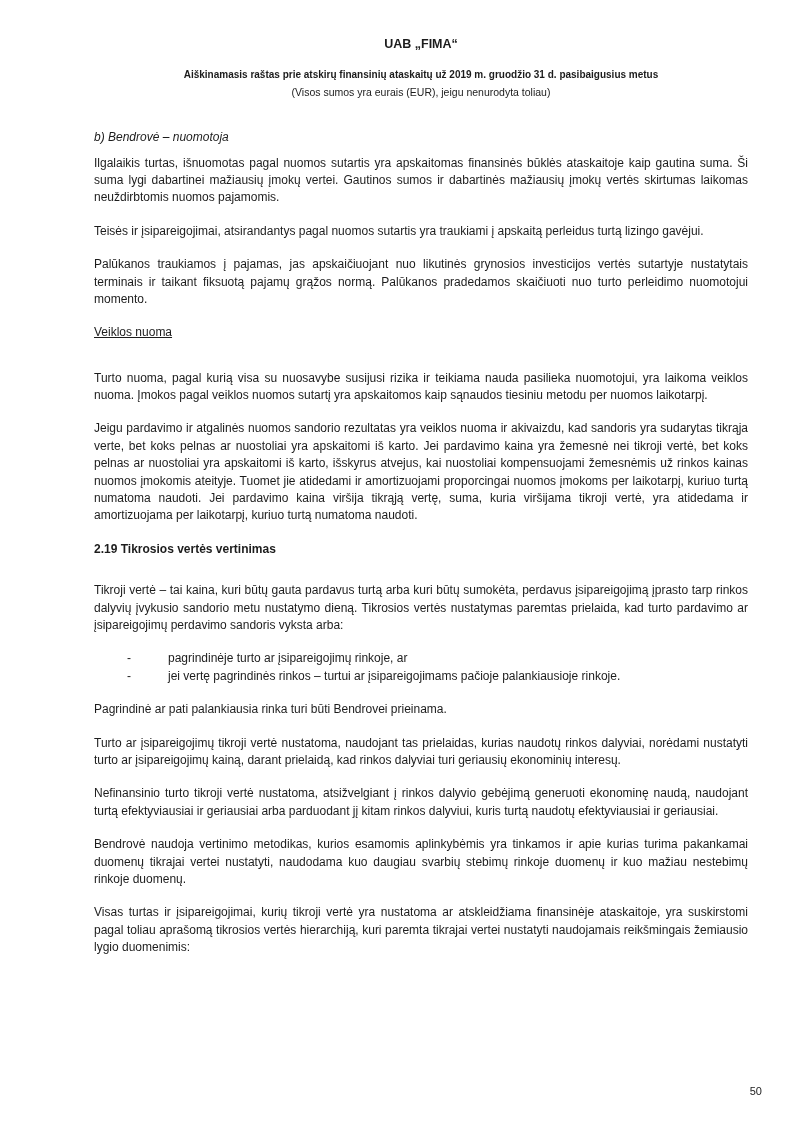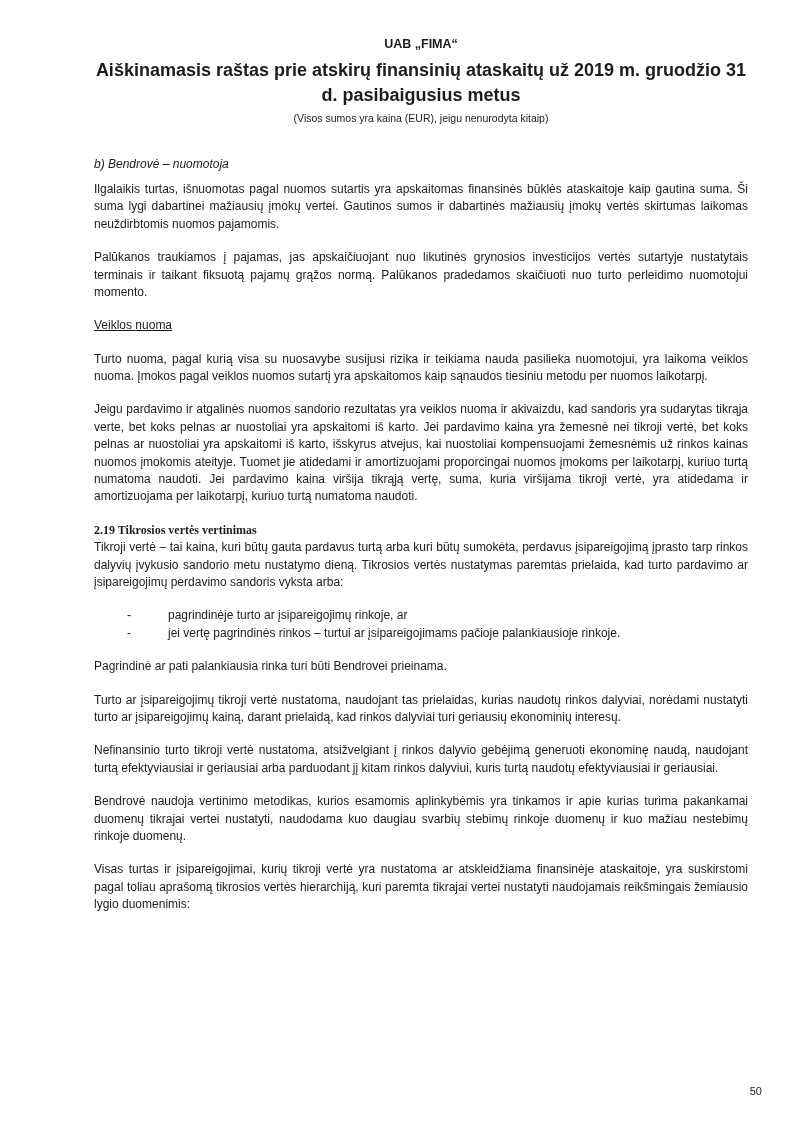--- a/index.html
+++ b/index.html
@@ -13,40 +13,39 @@
     color: #1c1c1c;
   }
   .page {
     width: 794px;
     height: 1123px;
     padding: 36px 46px 30px 94px;
     position: relative;
   }
   .doc-header { text-align: center; margin-bottom: 30px; }
   .hdr-company { font-weight: bold; font-size: 12.5px; line-height: 1.4; }
-  .hdr-title   { font-weight: bold; font-size: 18px; line-height: 1.4; margin-top: 4px; }
+  .hdr-title   { font-weight: bold; font-size: 10px; line-height: 1.4; margin-top: 14px; }
   .hdr-note    { font-size: 10.5px; line-height: 1.4; margin-top: 3px; }
 
   .doc-body { font-size: 12px; line-height: 1.45; }
   .para {
     text-align: justify;
     margin-bottom: 16px;
   }
   .h-italic {
     font-style: italic;
     margin-bottom: 8px;
   }
   .h-underline {
     text-decoration: underline;
-    margin-bottom: 16px;
+    margin-bottom: 28px;
   }
   .h-bold {
     font-weight: bold;
-    margin-bottom: 0;
-    font-family: Liberation Serif, serif;
+    margin-bottom: 24px;
   }
   .list { margin-bottom: 16px; }
   .list-item { display: flex; }
   .list-marker {
     flex: none;
     width: 74px;
     padding-left: 33px;
   }
   .list-text { flex: 1; }
 
@@ -57,26 +56,27 @@
     font-size: 11px;
   }
 </style>
 </head>
 <body>
 
 <div class="page">
   <header class="doc-header">
     <div class="hdr-company">UAB „FIMA“</div>
     <div class="hdr-title">Aiškinamasis raštas prie atskirų finansinių ataskaitų už 2019 m. gruodžio 31 d. pasibaigusius metus</div>
-    <div class="hdr-note">(Visos sumos yra kaina (EUR), jeigu nenurodyta kitaip)</div>
+    <div class="hdr-note">(Visos sumos yra eurais (EUR), jeigu nenurodyta toliau)</div>
   </header>
 
   <main class="doc-body" id="doc-body">
       <div class="h-italic">b) Bendrovė – nuomotoja</div>
       <p class="para">Ilgalaikis turtas, išnuomotas pagal nuomos sutartis yra apskaitomas finansinės būklės ataskaitoje kaip gautina suma. Ši suma lygi dabartinei mažiausių įmokų vertei. Gautinos sumos ir dabartinės mažiausių įmokų vertės skirtumas laikomas neuždirbtomis nuomos pajamomis.</p>
+      <p class="para">Teisės ir įsipareigojimai, atsirandantys pagal nuomos sutartis yra traukiami į apskaitą perleidus turtą lizingo gavėjui.</p>
       <p class="para">Palūkanos traukiamos į pajamas, jas apskaičiuojant nuo likutinės grynosios investicijos vertės sutartyje nustatytais terminais ir taikant fiksuotą pajamų grąžos normą. Palūkanos pradedamos skaičiuoti nuo turto perleidimo nuomotojui momento.</p>
       <div class="h-underline">Veiklos nuoma</div>
       <p class="para">Turto nuoma, pagal kurią visa su nuosavybe susijusi rizika ir teikiama nauda pasilieka nuomotojui, yra laikoma veiklos nuoma. Įmokos pagal veiklos nuomos sutartį yra apskaitomos kaip sąnaudos tiesiniu metodu per nuomos laikotarpį.</p>
       <p class="para">Jeigu pardavimo ir atgalinės nuomos sandorio rezultatas yra veiklos nuoma ir akivaizdu, kad sandoris yra sudarytas tikrąja verte, bet koks pelnas ar nuostoliai yra apskaitomi iš karto. Jei pardavimo kaina yra žemesnė nei tikroji vertė, bet koks pelnas ar nuostoliai yra apskaitomi iš karto, išskyrus atvejus, kai nuostoliai kompensuojami žemesnėmis už rinkos kainas nuomos įmokomis ateityje. Tuomet jie atidedami ir amortizuojami proporcingai nuomos įmokoms per laikotarpį, kuriuo turtą numatoma naudoti. Jei pardavimo kaina viršija tikrąją vertę, suma, kuria viršijama tikroji vertė, yra atidedama ir amortizuojama per laikotarpį, kuriuo turtą numatoma naudoti.</p>
       <div class="h-bold">2.19 Tikrosios vertės vertinimas</div>
       <p class="para">Tikroji vertė – tai kaina, kuri būtų gauta pardavus turtą arba kuri būtų sumokėta, perdavus įsipareigojimą įprasto tarp rinkos dalyvių įvykusio sandorio metu nustatymo dieną. Tikrosios vertės nustatymas paremtas prielaida, kad turto pardavimo ar įsipareigojimų perdavimo sandoris vyksta arba:</p>
       <div class="list">
         <div class="list-item">
           <span class="list-marker">-</span>
           <span class="list-text">pagrindinėje turto ar įsipareigojimų rinkoje, ar</span>

